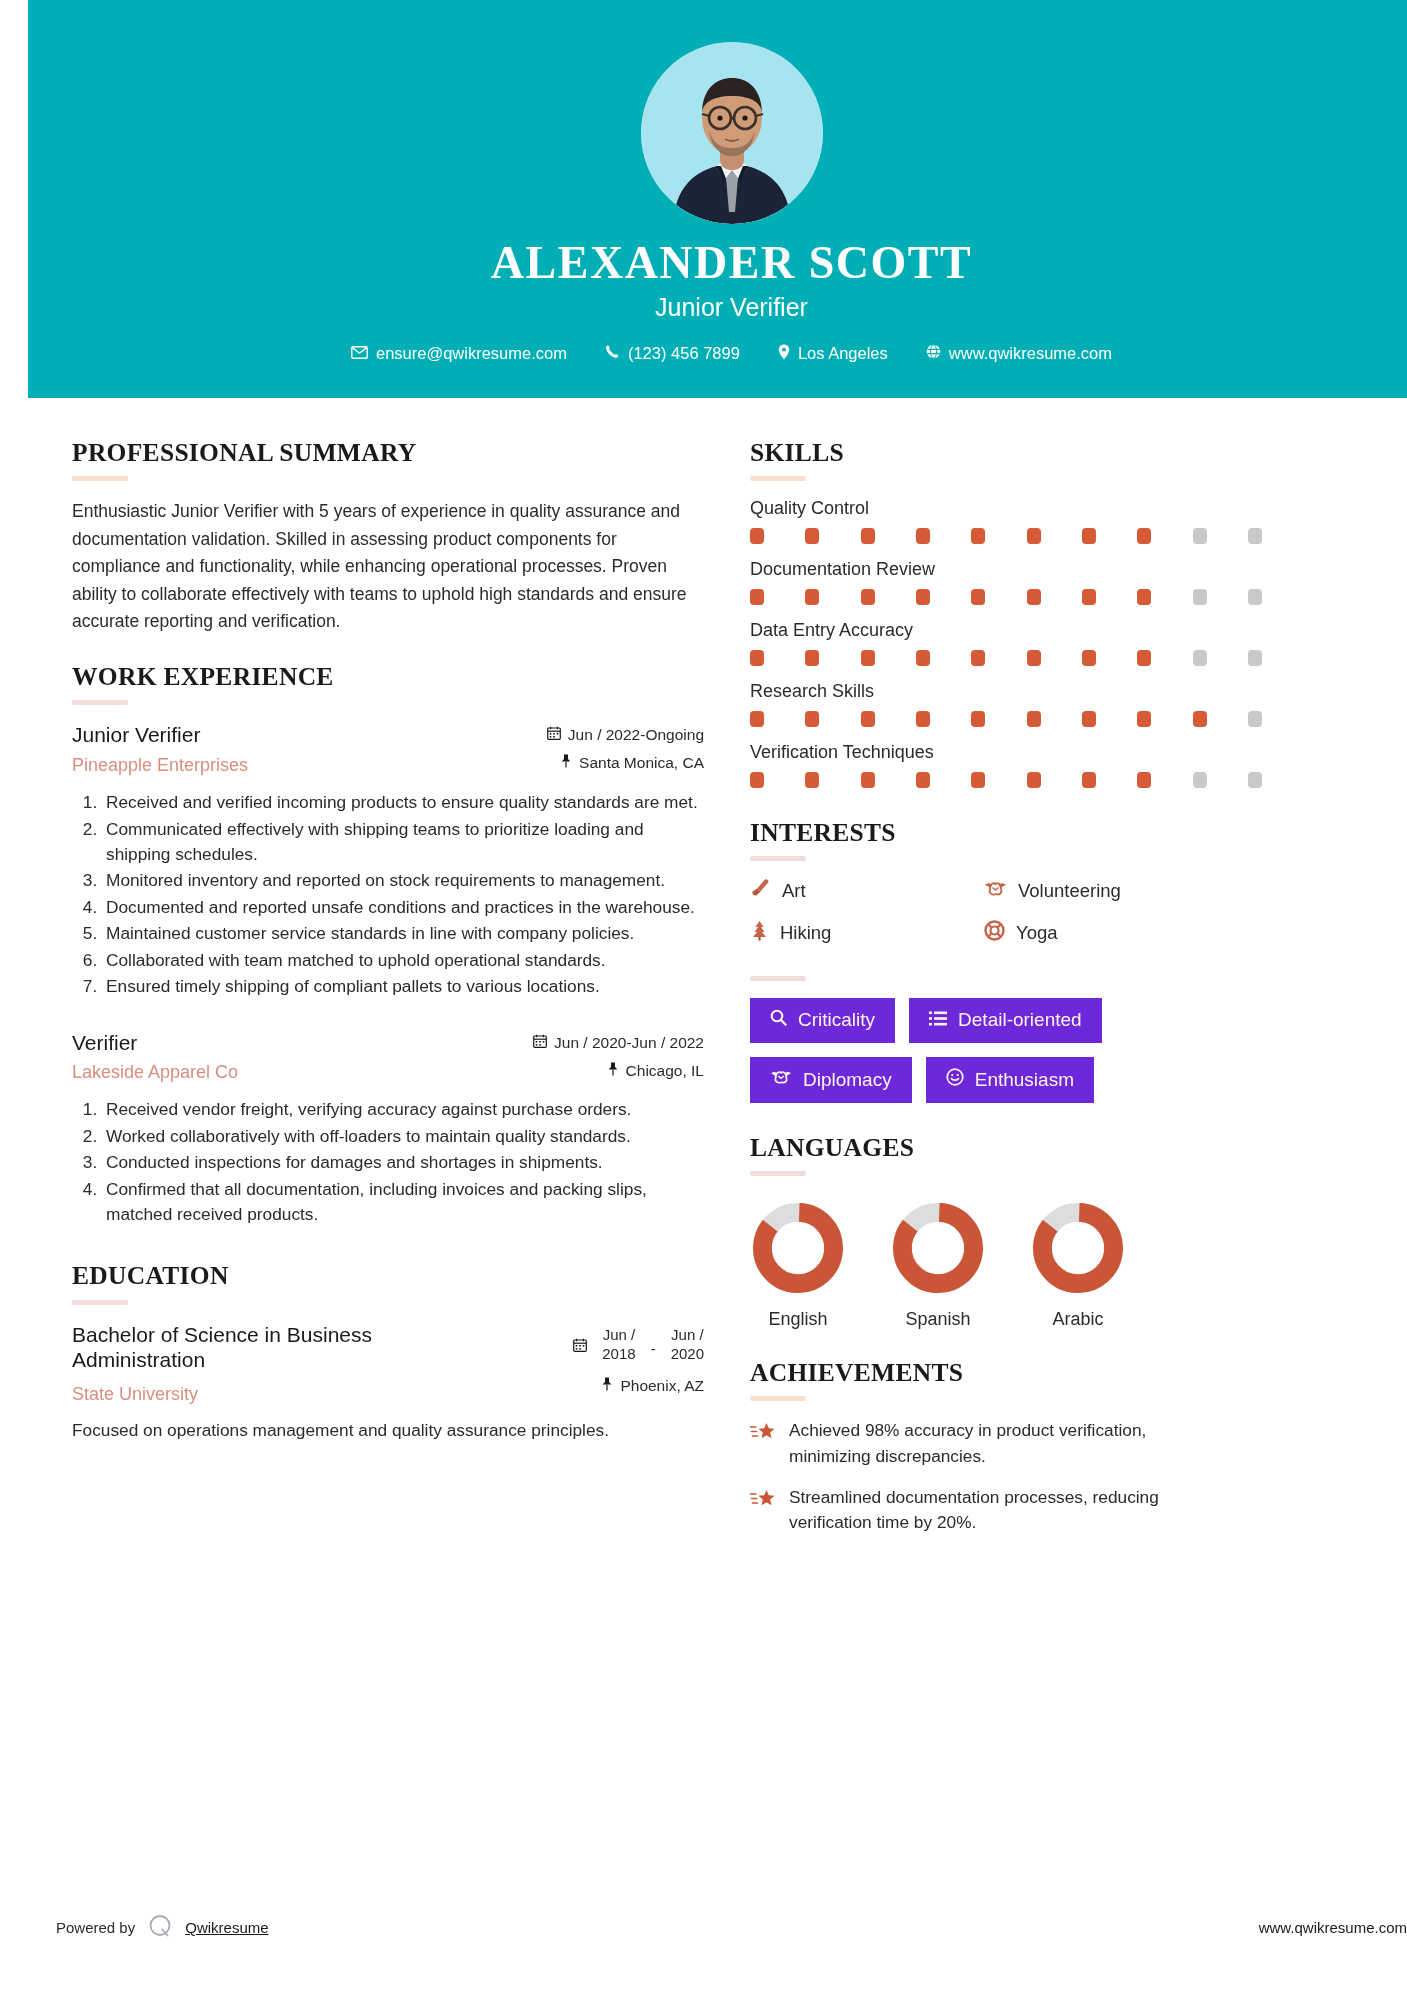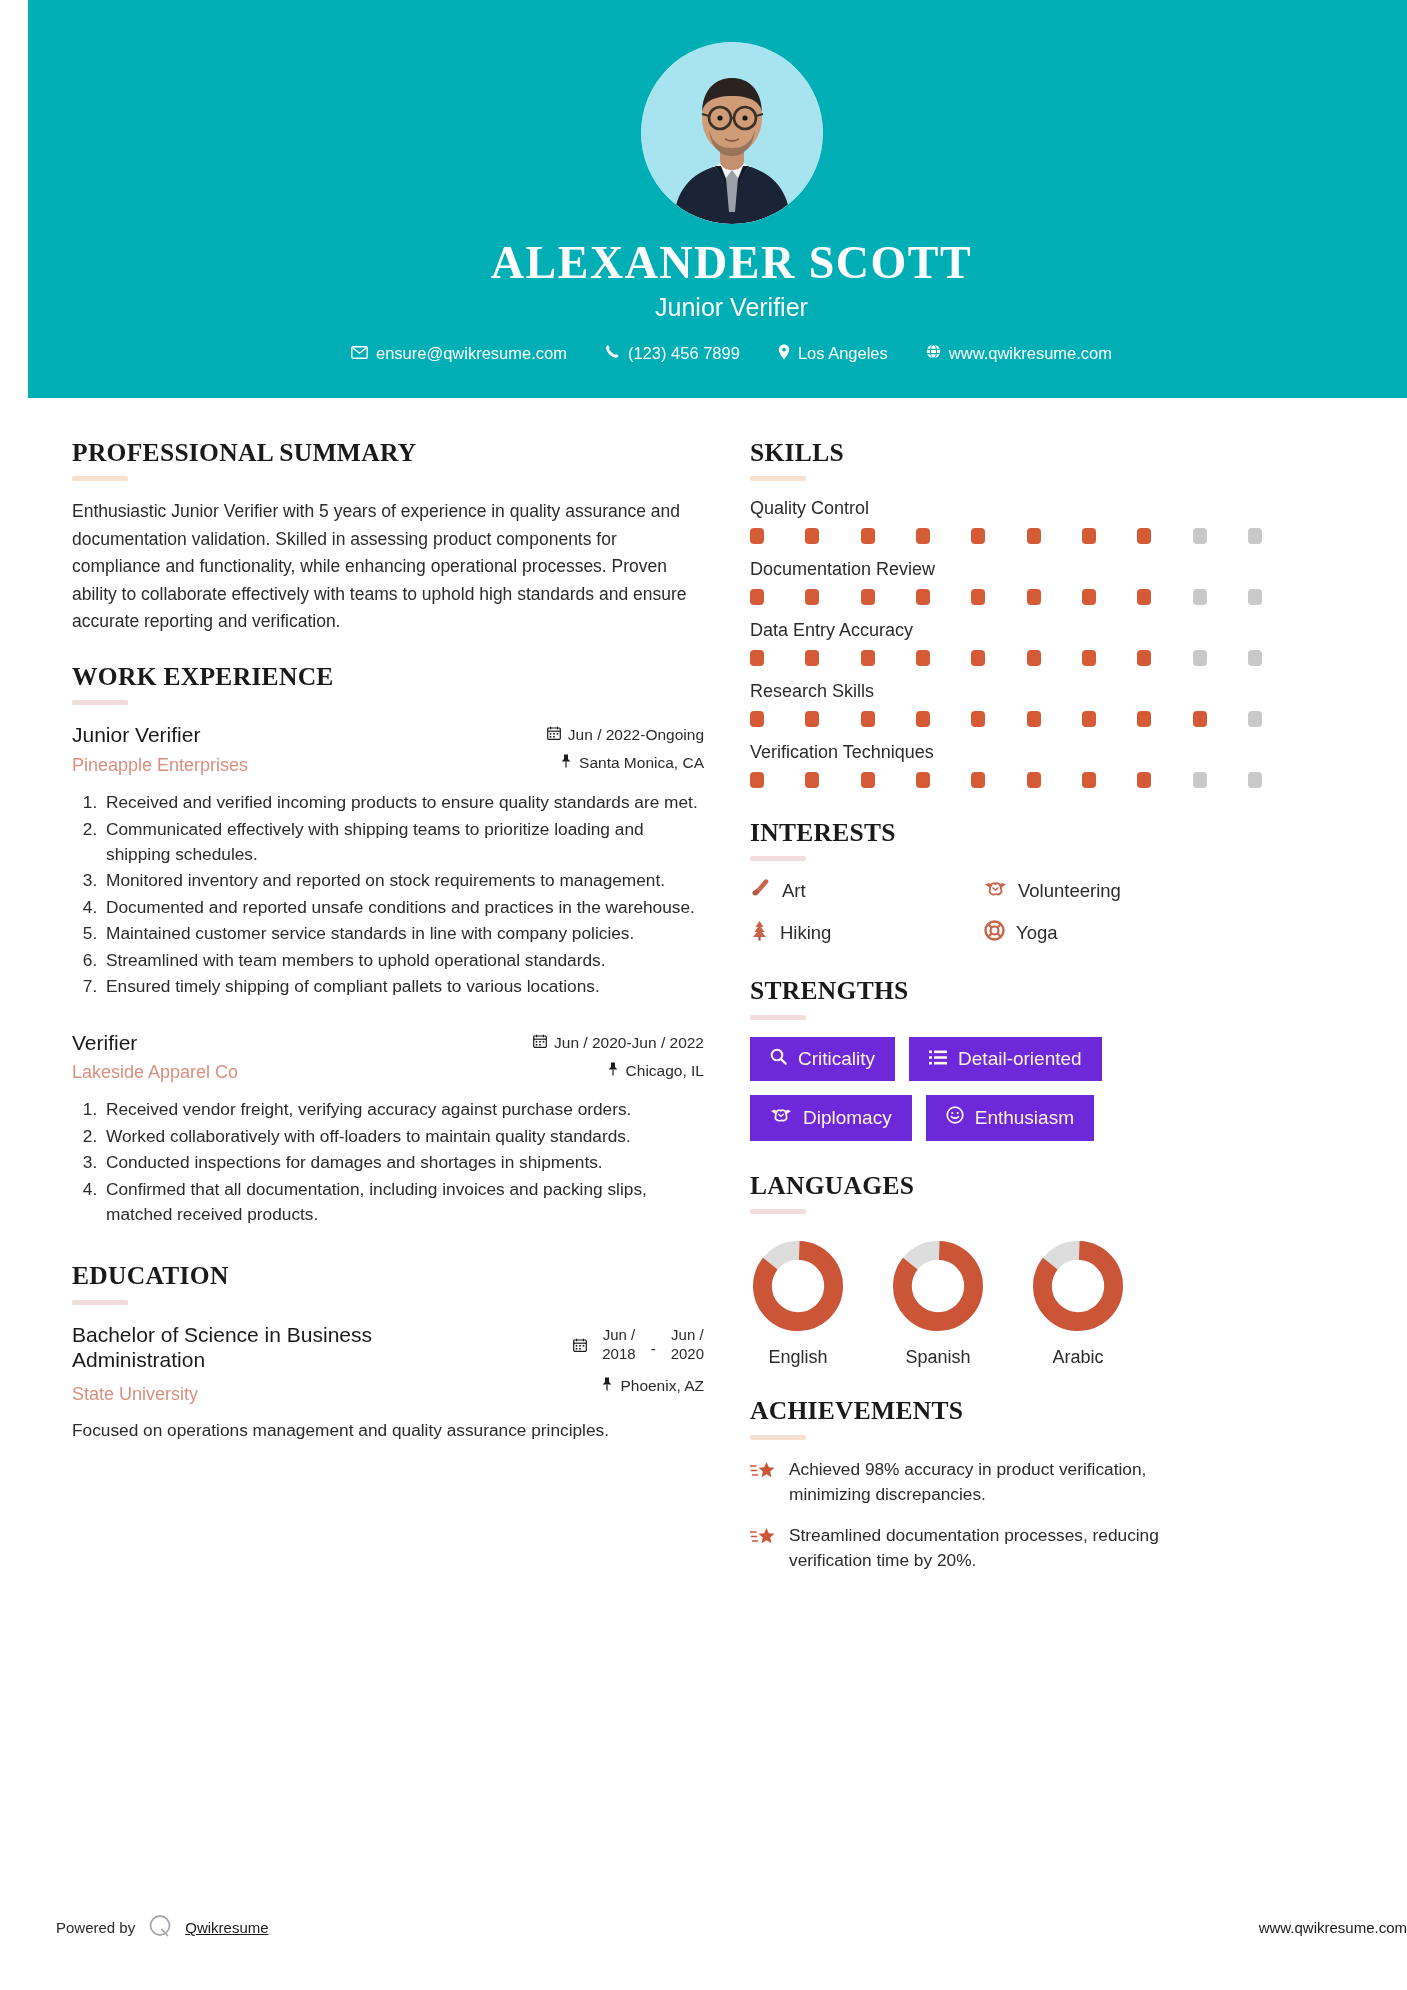--- a/index.html
+++ b/index.html
@@ -405,21 +405,21 @@
                 <span>Santa Monica, CA</span>
               </div>
             </div>
           </div>
           <ol class="bullets">
             <li>Received and verified incoming products to ensure quality standards are met.</li>
             <li>Communicated effectively with shipping teams to prioritize loading and shipping schedules.</li>
             <li>Monitored inventory and reported on stock requirements to management.</li>
             <li>Documented and reported unsafe conditions and practices in the warehouse.</li>
             <li>Maintained customer service standards in line with company policies.</li>
-            <li>Streamlined with team members to uphold operational standards.</li>
+            <li>Collaborated with team matched to uphold operational standards.</li>
             <li>Ensured timely shipping of compliant pallets to various locations.</li>
           </ol>
         </div>
 
         <div class="entry">
           <div class="entry-head">
             <div>
               <div class="entry-role">Verifier</div>
               <div class="entry-org">Lakeside Apparel Co</div>
             </div>
@@ -645,21 +645,20 @@
                 <path d="M3.8 3.8 L7.7 7.7 M17.2 3.8 L13.3 7.7 M3.8 17.2 L7.7 13.3 M17.2 17.2 L13.3 13.3" stroke="#C8644A" stroke-width="2.2"></path>
               </svg>
             </span>
             <span>Yoga</span>
           </div>
 
         </div>
       </div>
 
       <div class="section" style="margin-top:30px;">
-        <div class="sec-title">STRENGTHS</div>
         <div class="sec-rule pinkish"></div>
 
         <div class="strength-rows">
           <div class="strength-row">
             <div class="tag">
               <span>
                 <svg width="17" height="17" viewBox="0 0 17 17">
                   <circle cx="7" cy="7" r="5.3" fill="none" stroke="#FFF3EA" stroke-width="2"></circle>
                   <path d="M10.9 10.9 L15.6 15.6" stroke="#FFF3EA" stroke-width="2.2" stroke-linecap="round"></path>
                 </svg>

